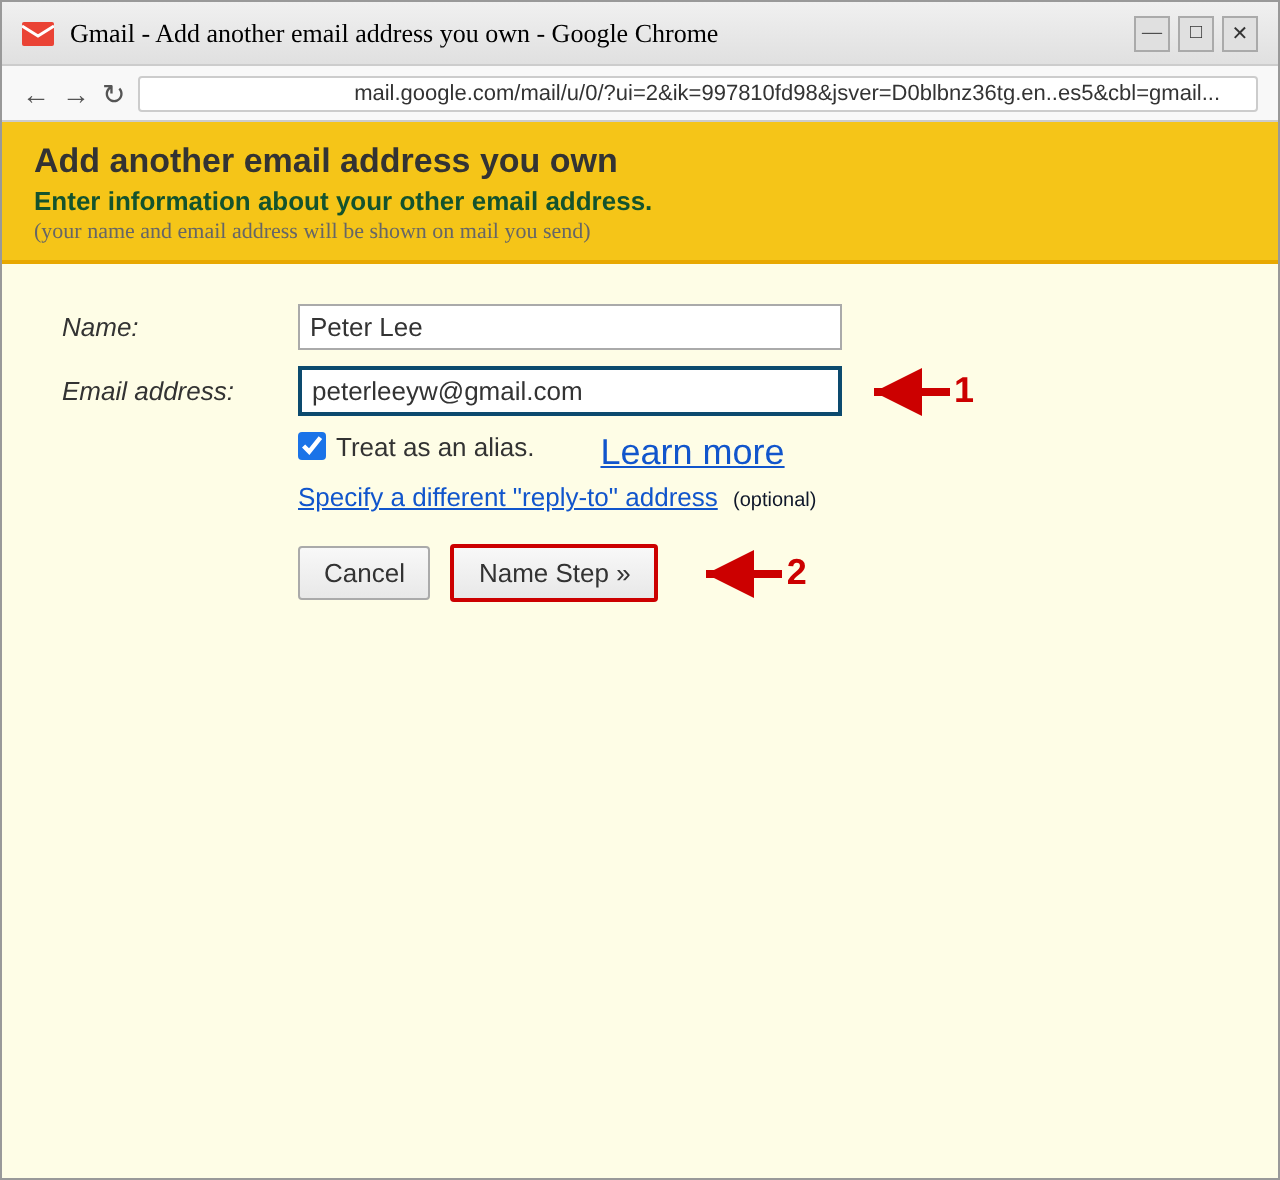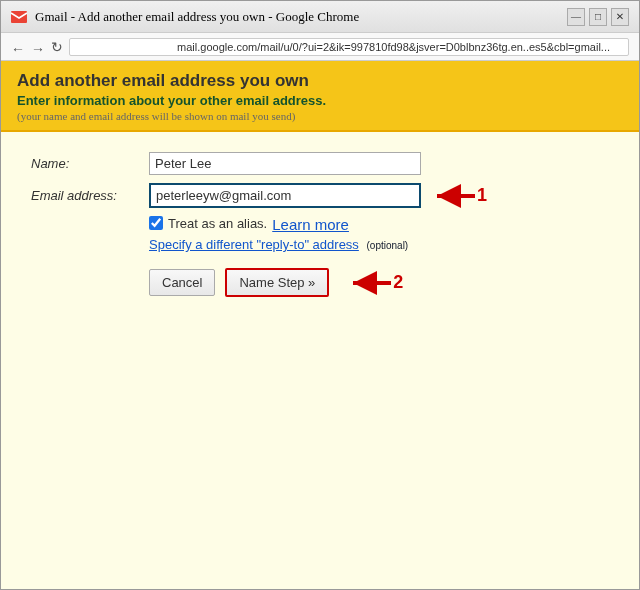--- a/index.html
+++ b/index.html
@@ -172,21 +172,22 @@
 
     .checkbox-label {
       font-size: 13px;
       color: #333;
     }
 
     .learn-more-link {
       color: #1155cc;
       text-decoration: underline;
       cursor: pointer;
-      font-size: 15px;
+      font-size: 18px;
+      margin-left: 28px;
     }
 
     .reply-to-row {
       margin-left: 118px;
       margin-bottom: 16px;
     }
 
     .reply-to-link {
       color: #1155cc;
       text-decoration: underline;

